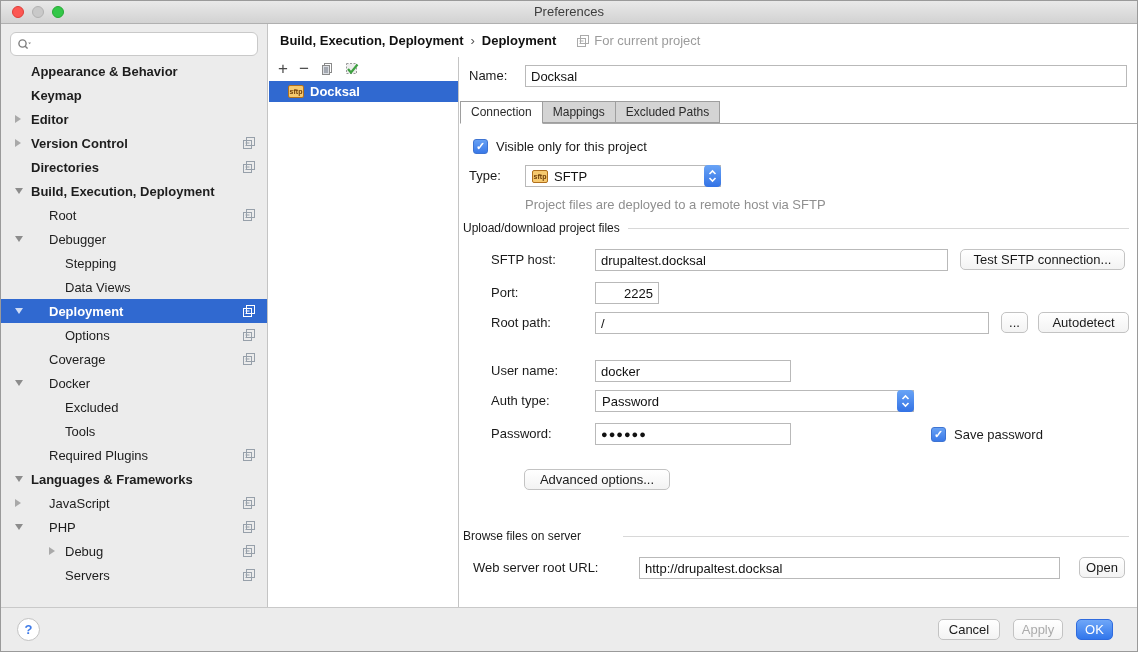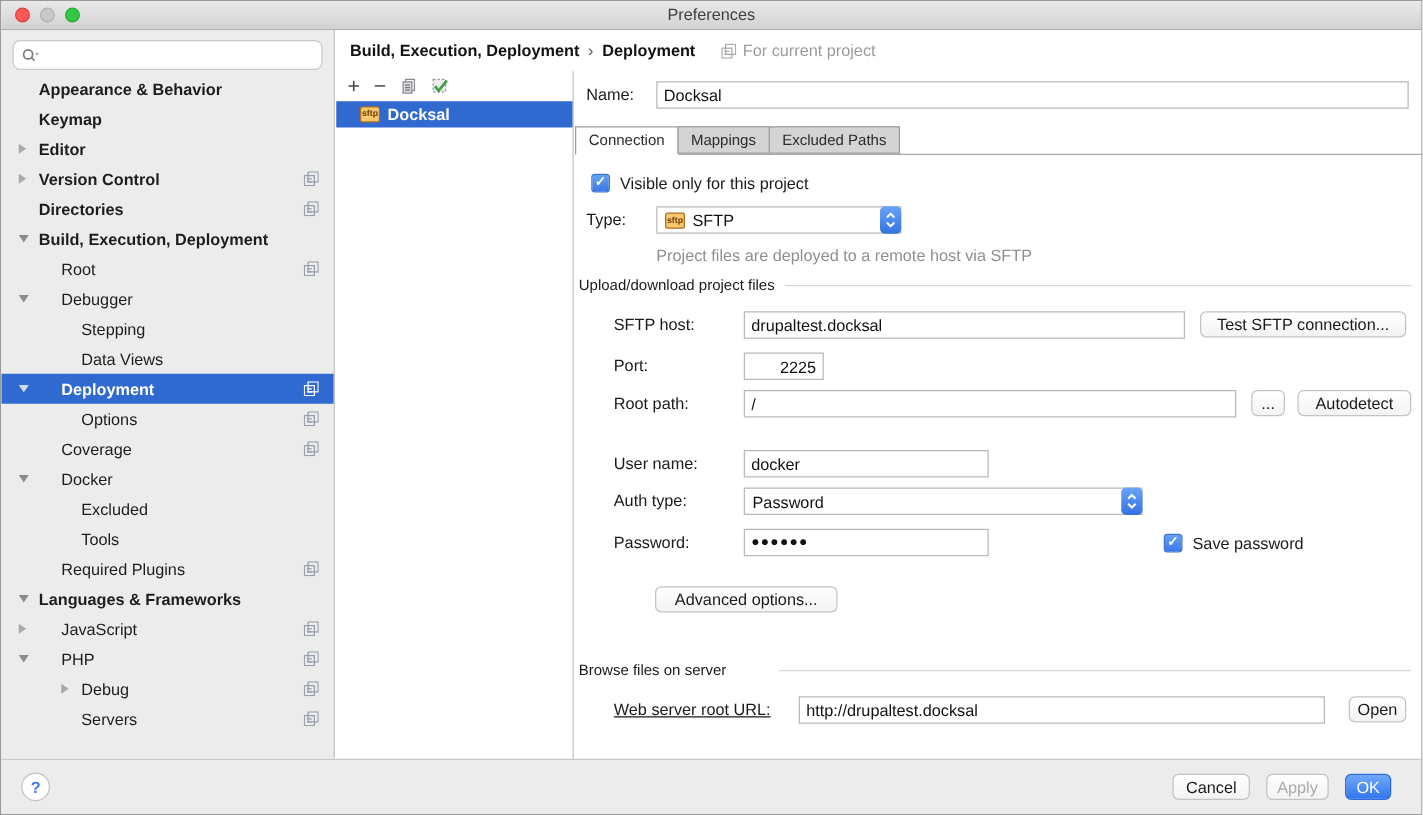--- a/index.html
+++ b/index.html
@@ -368,21 +368,21 @@
         <span>Save password</span>
       </div>
 
       <button class="btn" style="left:32px; top:412px; width:146px;margin-left:32px;">Advanced options...</button>
 
       <div class="section" style="left:3px; top:472px;gap:34px;">
         <span>Browse files on server</span>
         <span class="section-line"></span>
       </div>
 
-      <span class="rp-label" style="left:31px; top:500px;text-decoration:underline;">Web server root URL:</span>
+      <span class="rp-label" style="left:13px; top:500px;">Web server root URL:</span>
       <input class="tf" style="left: 179px; top: 500px; width: 421px;" value="http://drupaltest.docksal">
       <button class="btn" style="left:619px; top:500px; width:46px;">Open</button>
 
     </div>
   </div>
 
   <div class="footer">
     <div class="help-btn">?</div>
     <div class="footer-buttons">
       <button class="btn" id="cancel-btn">Cancel</button>

